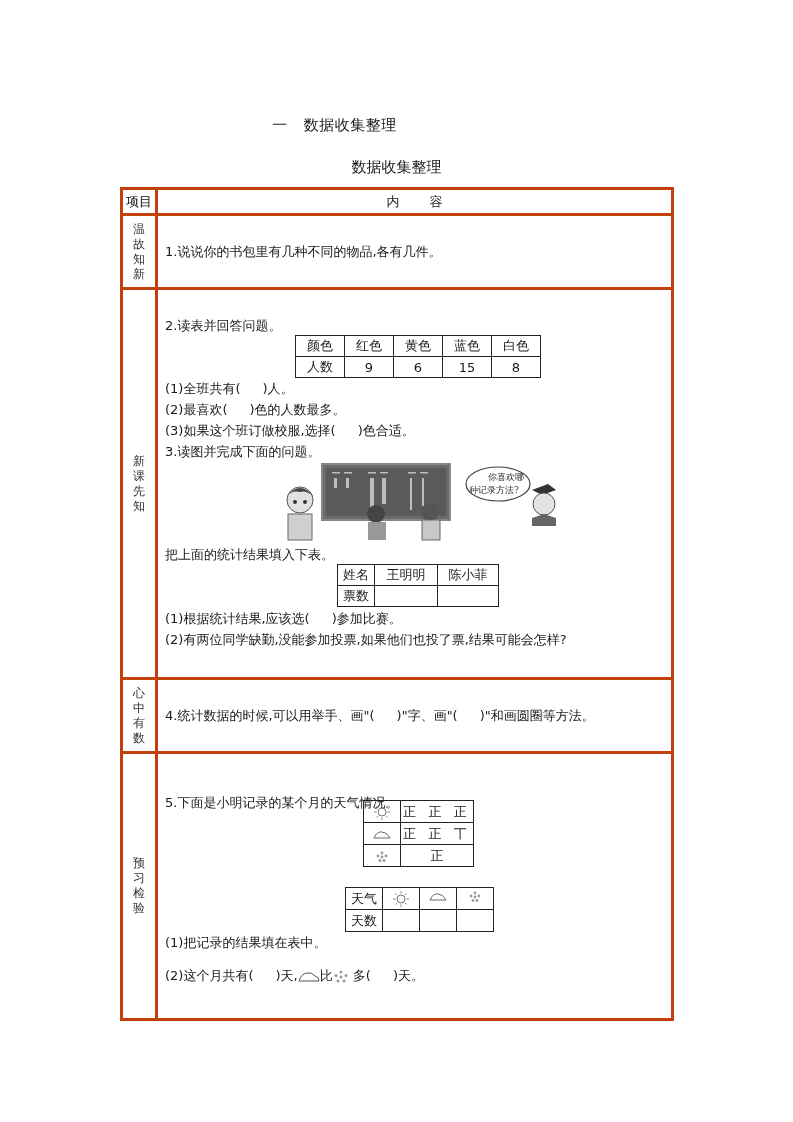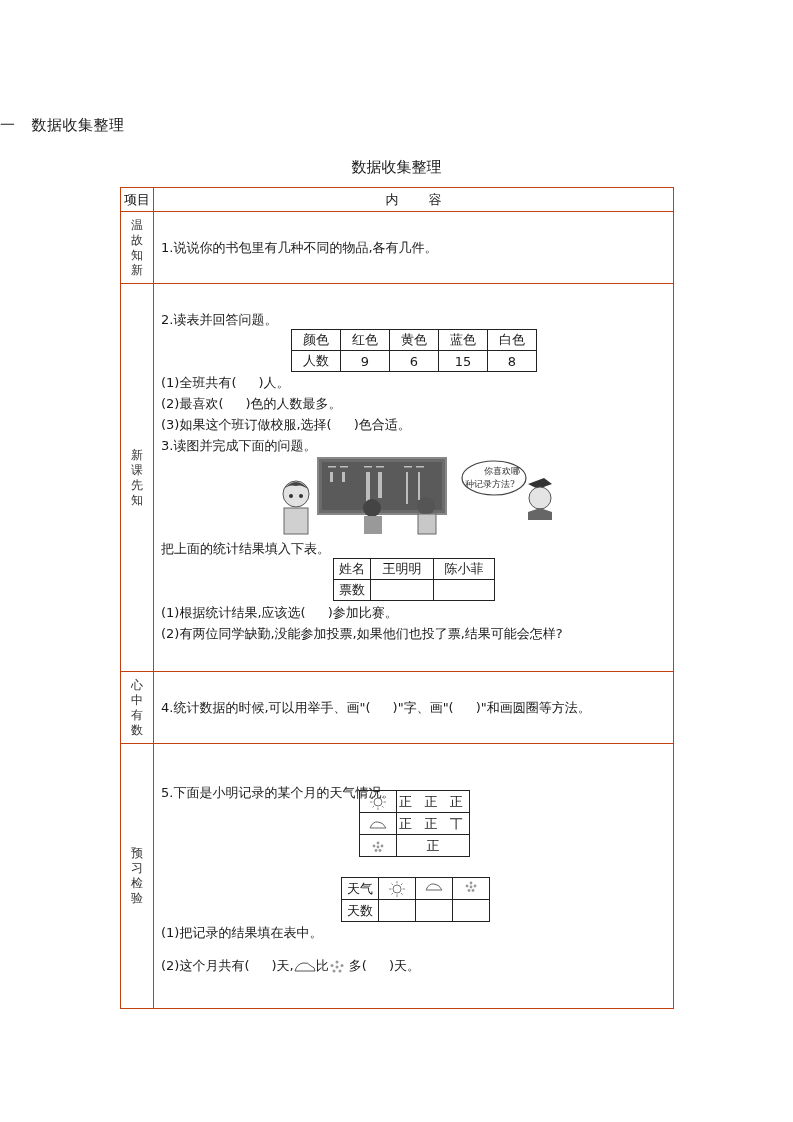--- a/index.html
+++ b/index.html
@@ -1,21 +1,21 @@
 <!DOCTYPE html>
 <html><head>
 <meta charset="utf-8">
 <style>
   html, body { margin:0; padding:0; background:#ffffff; }
   body { width:793px; height:1122px; position:relative; font-family:"DejaVu Sans", sans-serif; color:#1a1a1a; overflow:hidden; }
-  .title1 { position:absolute; top:116px; left:0; width:669px; text-align:left; font-size:15px; letter-spacing:0.5px; }
+  .title1 { position:absolute; top:116px; left:0; width:669px; text-align:center; font-size:15px; letter-spacing:0.5px; }
   .title1 .num { margin-right:16px; }
   .title2 { position:absolute; top:158px; left:0; width:793px; text-align:center; font-size:15px; }
   .main { position:absolute; left:120px; top:187px; width:554px; border-collapse:collapse; table-layout:fixed; }
-  .main td { border:1px solid #c2410c; padding:0; vertical-align:middle; }
+  .main td { border:3px solid #c2410c; padding:0; vertical-align:middle; }
   .main td.side { width:32px; text-align:center; font-size:12px; color:#333; line-height:15px; }
   .main td.side span { display:block; }
   .hdr td { height:23px; font-size:13px; }
   .hdr td.content-h { text-align:center; letter-spacing:0; }
   .hdr td.content-h .gap { display:inline-block; width:30px; }
   .hdr td.side-h { font-size:13px; color:#111; }
   .content { position:relative; font-size:13px; }
   .line { position:absolute; left:7px; white-space:nowrap; font-size:13px; }
   .blank { display:inline-block; width:22px; }
   table.inner { position:absolute; border-collapse:collapse; font-size:13px; }

